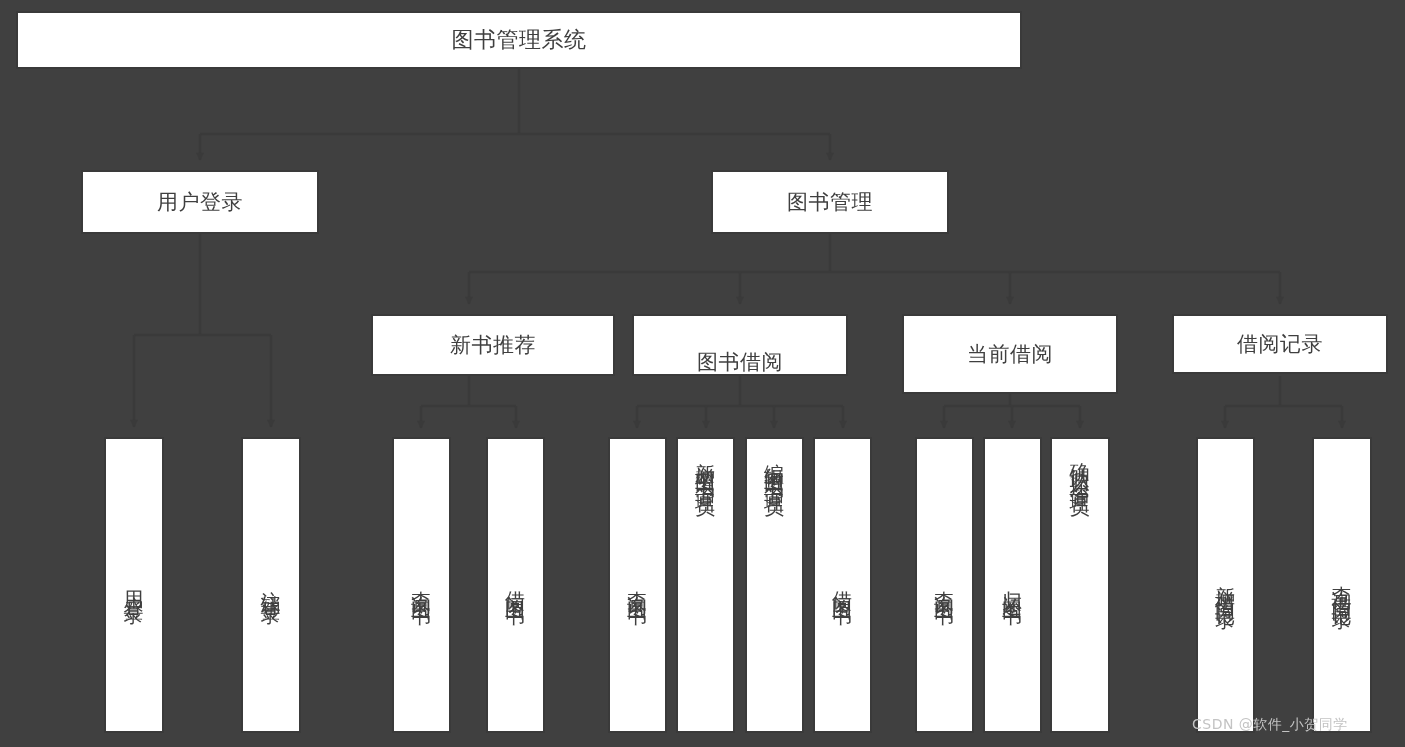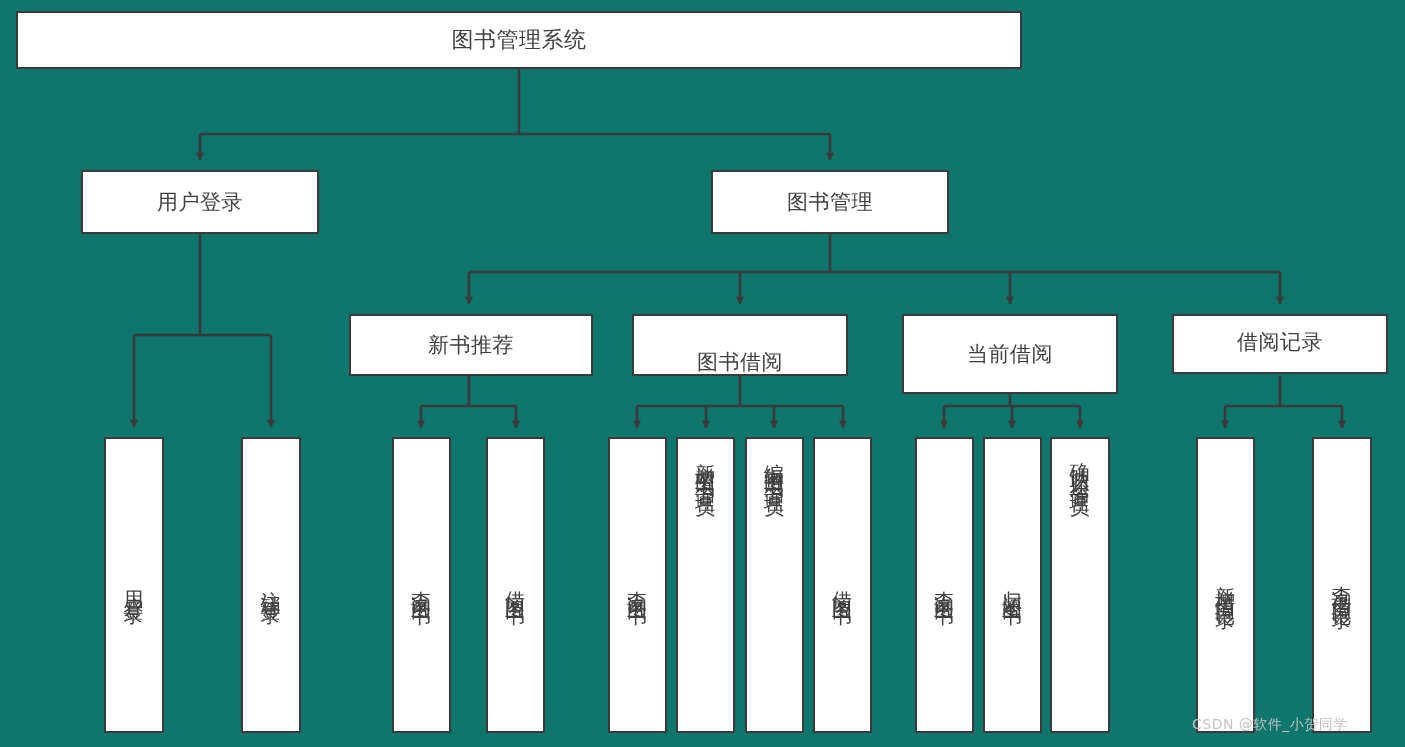--- a/index.html
+++ b/index.html
@@ -7,21 +7,21 @@
     padding: 0;
     background: #ffffff;
   }
   body {
     font-family: "DejaVu Sans", "Liberation Sans", sans-serif;
   }
   #canvas {
     position: relative;
     width: 1405px;
     height: 747px;
-    background: #0f766e;
+    background: #404040;
     overflow: hidden;
   }
   #edges {
     position: absolute;
     left: 0;
     top: 0;
     width: 1405px;
     height: 747px;
   }
   .node {
@@ -127,30 +127,30 @@
     <span>图书管理系统</span>
   </div>
 
   <div class="node" id="l1-0" style="left: 81px; top: 170px; width: 238px; height: 64px;">
     <span>用户登录</span>
   </div>
   <div class="node" id="l1-1" style="left: 711px; top: 170px; width: 238px; height: 64px;">
     <span>图书管理</span>
   </div>
 
-  <div class="node" id="l2-0" style="left: 349px; top: 314px; width: 244px; height: 62px; text-align: center;">
+  <div class="node" id="l2-0" style="left: 371px; top: 314px; width: 244px; height: 62px; text-align: center;">
     <span>新书推荐</span>
   </div>
   <div class="node" id="l2-1" style="left: 632px; top: 314px; width: 216px; height: 62px; align-items: flex-end;">
     <span>图书借阅</span>
   </div>
   <div class="node" id="l2-2" style="left: 902px; top: 314px; width: 216px; height: 80px;">
     <span>当前借阅</span>
   </div>
-  <div class="node" id="l2-3" style="left: 1172px; top: 314px; width: 216px; height: 60px; font-family: Liberation Mono, monospace;">
+  <div class="node" id="l2-3" style="left: 1172px; top: 314px; width: 216px; height: 60px;">
     <span>借阅记录</span>
   </div>
 
   <div class="node leaf centered" id="lf-0" style="left: 104px; top: 437px; width: 60px; height: 296px;">
     <span class="vtext">用户登录</span>
   </div>
   <div class="node leaf centered" id="lf-1" style="left: 241px; top: 437px; width: 60px; height: 296px;">
     <span class="vtext">注销登录</span>
   </div>
   <div class="node leaf centered" id="lf-2" style="left: 392px; top: 437px; width: 59px; height: 296px;">

